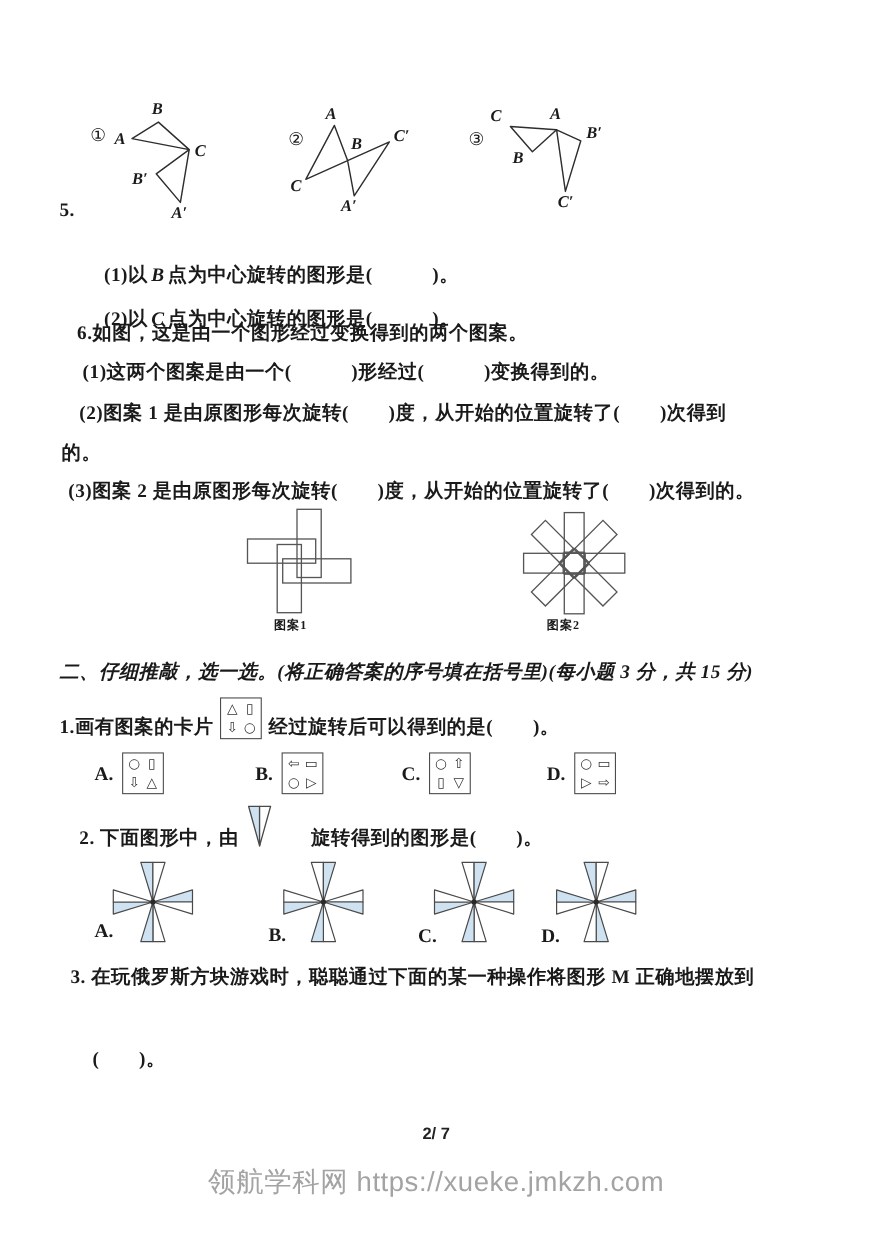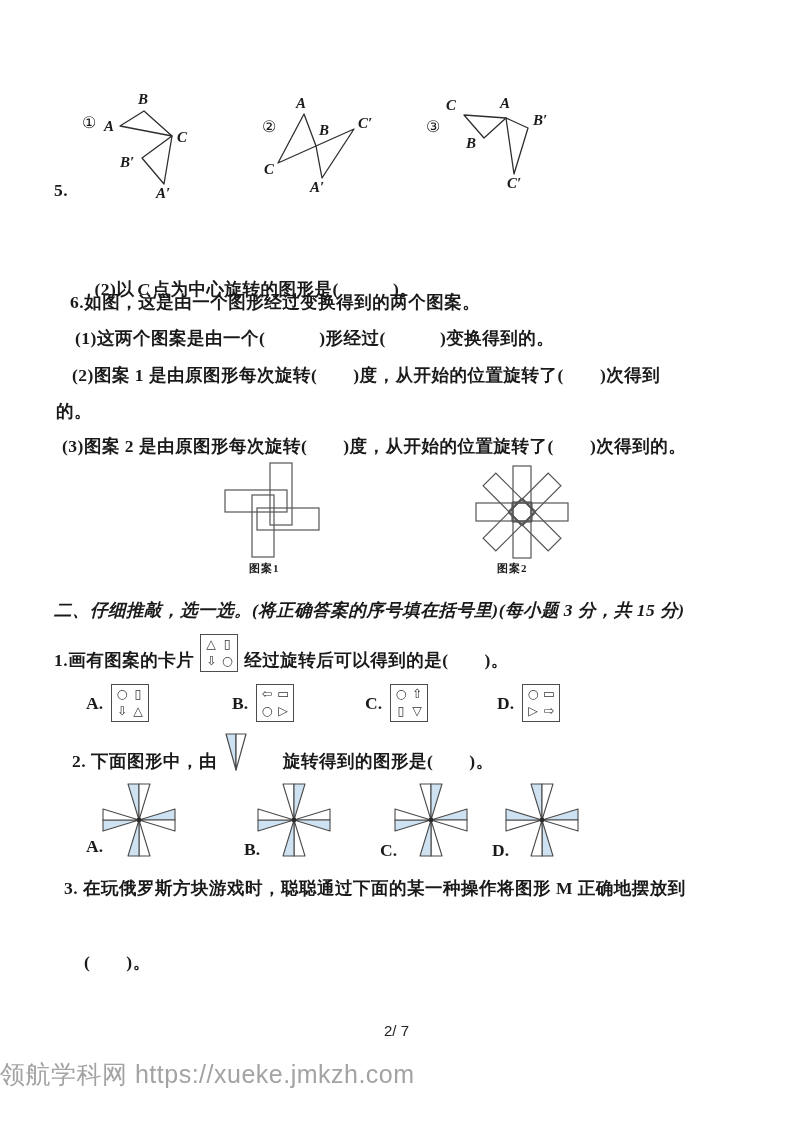--- a/index.html
+++ b/index.html
@@ -12,23 +12,23 @@
   .caption{position:absolute;font-size:11px;font-weight:bold;letter-spacing:1px;}
   .card{display:inline-grid;grid-template-columns:16px 16px;grid-template-rows:17px 17px;
         border:1.4px solid #4c4c4c;background:#fff;padding:1px 2px;
         font-family:"DejaVu Sans",sans-serif;font-weight:400;}
   .card span{display:flex;align-items:center;justify-content:center;font-size:12.5px;color:#333;line-height:1;}
   .qrow{position:absolute;display:flex;align-items:flex-end;gap:6px;}
   .optrow-item{position:absolute;display:flex;align-items:center;gap:8px;}
   .optlabel{font-size:17.5px;font-weight:600;font-family:"Liberation Serif",serif;}
   .crossopt{position:absolute;}
   .crosslabel{position:absolute;font-size:17.5px;font-weight:600;}
-  .footer-page{position:absolute;width:100%;text-align:center;font-size:15px;font-weight:normal;
+  .footer-page{position:absolute;width:100%;text-align:center;font-size:15px;font-weight:bold;
                font-family:"Liberation Sans",sans-serif;color:#222;}
-  .watermark{position:absolute;width:100%;font-size:25px;color:#a3a3a3;
+  .watermark{position:absolute;width:100%;text-align:center;font-size:25px;color:#a3a3a3;
              font-family:"Liberation Sans",sans-serif;letter-spacing:0.5px;}
   svg text{font-family:"Liberation Serif",serif;}
 </style>
 </head>
 <body>
 
 <div class="page">
 
   <div class="figbox" style="left:76px;top:84px;"><svg width="125" height="118" viewBox="0 0 125 118">
         <polygon points="44,42 68,27 96,52" fill="none" stroke="#2e2e2e" stroke-width="1.3" stroke-linejoin="round"></polygon>
@@ -55,20 +55,23 @@
         <polygon points="84,30 106,40 92,86" fill="none" stroke="#2e2e2e" stroke-width="1.3" stroke-linejoin="round"></polygon>
         <text x="4" y="44" font-size="16" fill="#1a1a1a">③</text>
         <text x="24" y="22" font-size="15" font-style="italic" font-weight="600" fill="#1a1a1a">C</text>
         <text x="78" y="20" font-size="15" font-style="italic" font-weight="600" fill="#1a1a1a">A</text>
         <text x="111" y="37" font-size="15" font-style="italic" font-weight="600" fill="#1a1a1a">B′</text>
         <text x="44" y="60" font-size="15" font-style="italic" font-weight="600" fill="#1a1a1a">B</text>
         <text x="85" y="100" font-size="15" font-style="italic" font-weight="600" fill="#1a1a1a">C′</text>
       </svg></div>
 
   <div class="tline" style="left:54px;top:180px;">5.</div>
+  <div class="tline" style="left:75px;top:216px;">
+    <span>(1)以</span><span class="var">B</span><span>点为中心旋转的图形是(　　　)。</span>
+  </div>
   <div class="tline" style="left:75px;top:256px;">
     <span>(2)以</span><span class="var">C</span><span>点为中心旋转的图形是(　　　)。</span>
   </div>
 
   <div class="tline" style="left:54px;top:290px;margin-left:16px;">6.如图，这是由一个图形经过变换得到的两个图案。</div>
   <div class="tline" style="left:75px;top:326px;">(1)这两个图案是由一个(　　　)形经过(　　　)变换得到的。</div>
   <div class="tline" style="left:72px;top:363px;">(2)图案 1 是由原图形每次旋转(　　)度，从开始的位置旋转了(　　)次得到</div>
   <div class="tline" style="left:56px;top:399px;">的。</div>
   <div class="tline" style="left:62px;top:434px;">(3)图案 2 是由原图形每次旋转(　　)度，从开始的位置旋转了(　　)次得到的。</div>
 

